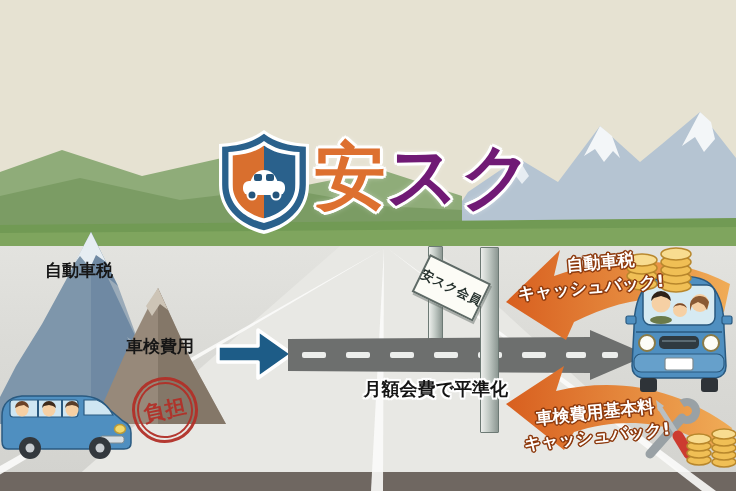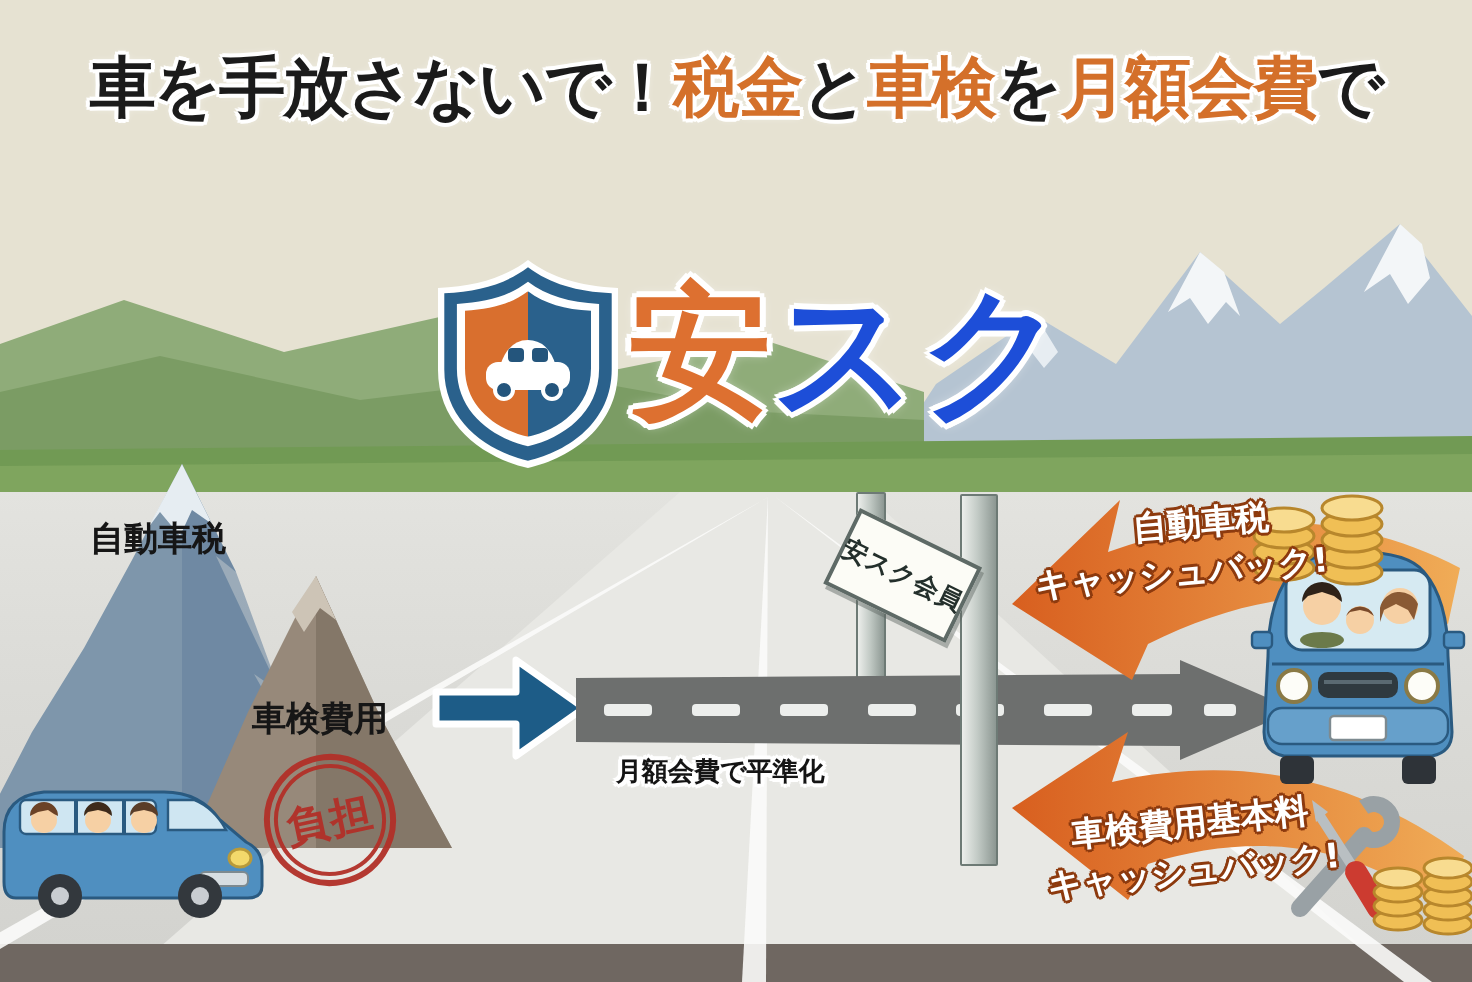--- a/index.html
+++ b/index.html
@@ -21,45 +21,45 @@
   .hl1{top:27px}.hl2{top:73px}
   .ow{text-shadow:2px 0 0 #fff,-2px 0 0 #fff,0 2px 0 #fff,0 -2px 0 #fff,
       1.6px 1.6px 0 #fff,-1.6px 1.6px 0 #fff,1.6px -1.6px 0 #fff,-1.6px -1.6px 0 #fff,0 0 5px rgba(255,255,255,.75);}
   .k-bk{color:#1b1b1b}.k-or{color:#d4702a}.k-bl{color:#1d5c86}
   
   .logo-shield{position:absolute;left:214px;top:129px;width:100px;height:106px;}
   .logo-text{position:absolute;left:314px;top:140px;font-size:72px;font-weight:900;
     line-height:1;letter-spacing:0px;white-space:nowrap;
     text-shadow:3px 0 0 #fff,-3px 0 0 #fff,0 3px 0 #fff,0 -3px 0 #fff,
       2.2px 2.2px 0 #fff,-2.2px 2.2px 0 #fff,2.2px -2.2px 0 #fff,-2.2px -2.2px 0 #fff,0 0 7px rgba(255,255,255,.8);}
-  .lg-o{color:#dd7030}.lg-b{color:#1d4ed8}
+  .lg-o{color:#dd7030}.lg-b{color:#701a75}
   
   .mtn-svg{position:absolute;left:-6px;top:228px;width:250px;height:200px;}
   .mtn-label{position:absolute;font-weight:800;color:#161616;text-align:center;line-height:1.25;}
   .lbl-tax{left:20px;top:260px;width:118px;font-size:17px;}
-  .lbl-insp{left:112px;top:350px;width:96px;font-size:17px;}
+  .lbl-insp{left:112px;top:336px;width:96px;font-size:17px;}
   .stamp{position:absolute;left:132px;top:377px;width:60px;height:60px;border-radius:50%;
     border:3px solid #b23028;transform:rotate(-12deg);display:flex;align-items:center;justify-content:center;
     opacity:.95;}
   .stamp::before{content:"";position:absolute;inset:2px;border:2px solid #b23028;border-radius:50%;}
   .stamp-txt{font-size:21px;font-weight:900;color:#b23028;letter-spacing:1px;}
   .van-svg{position:absolute;left:-4px;top:384px;width:142px;height:80px;}
   
   .blue-arrow{position:absolute;left:216px;top:326px;width:80px;height:56px;}
   .pillar{position:absolute;background:linear-gradient(90deg,#eceeeb 0%,#c3cbc6 45%,#8c9792 100%);
     border:1px solid #6d7a75;border-radius:1px;}
   .pillar-l{left:428px;top:246px;width:13px;height:94px;}
   .pillar-r{left:480px;top:247px;width:17px;height:184px;}
   .road-svg{position:absolute;left:286px;top:330px;width:364px;height:50px;}
   .gate-sign{position:absolute;left:430px;top:254px;width:64px;height:38px;transform:rotate(26deg);
     transform-origin:top left;background:#fcfcf6;border:2px solid #5e6a66;box-shadow:2px 2px 0 rgba(90,100,95,.45);
     display:flex;align-items:center;justify-content:center;}
   .gate-sign-txt{font-size:12.5px;font-weight:800;color:#232f2b;letter-spacing:.5px;white-space:nowrap;}
-  .caption{position:absolute;left:308px;top:377px;width:200px;text-align:left;
-    font-size:13px;font-weight:900;color:#141414;}
+  .caption{position:absolute;left:308px;top:377px;width:200px;text-align:right;
+    font-size:18px;font-weight:900;color:#141414;}
   
   .oarrow{position:absolute;width:238px;}
   .oarrow-top{left:498px;top:238px;height:108px;}
   .oarrow-bot{left:498px;top:364px;height:106px;}
   .cb-txt{position:absolute;text-align:center;font-weight:900;color:#ffffff;white-space:nowrap;
     font-size:17px;line-height:1;
     text-shadow:1.5px 0 0 #8d3a0e,-1.5px 0 0 #8d3a0e,0 1.5px 0 #8d3a0e,0 -1.5px 0 #8d3a0e,
       1px 1px 0 #8d3a0e,-1px 1px 0 #8d3a0e,1px -1px 0 #8d3a0e,-1px -1px 0 #8d3a0e;}
   .cbt1{left:528px;top:254px;width:145px;transform:rotate(-5deg);}
   .cbt2{left:502px;top:279px;width:178px;transform:rotate(-5deg);}
@@ -90,23 +90,20 @@
 
   <div class="ground"></div>
   <svg class="persp" viewBox="0 0 736 245">
     <polygon points="340,0 432,0 700,245 60,245" fill="#e8e8e4"></polygon>
     <rect y="226" width="736" height="19" fill="#6f6761"></rect>
     <polygon points="385,2 -28,245 -44,245" fill="#fbfbf9" opacity="0.9"></polygon>
     <polygon points="384,2 371,245 383,245" fill="#fbfbf9" opacity="0.9"></polygon>
     <polygon points="387,2 702,245 716,245" fill="#fbfbf9" opacity="0.9"></polygon>
   </svg>
 
-  <div class="headline hl1">
-    <span class="ow k-bk">車を手放さないで！</span><span class="ow k-or">税金</span><span class="ow k-bk">と</span><span class="ow k-or">車検</span><span class="ow k-bk">を</span><span class="ow k-or">月額会費</span><span class="ow k-bk">で</span>
-  </div>
 
   <svg class="logo-shield" viewBox="0 0 100 106">
     <path d="M50,1 C62,10 76,14 95,15 L95,56 C95,84 72,100 50,105 C28,100 5,84 5,56 L5,15 C24,14 38,10 50,1 Z" fill="#ffffff"></path>
     <g transform="translate(50,53) scale(0.93) translate(-50,-53)">
       <path d="M50,1 C62,10 76,14 95,15 L95,56 C95,84 72,100 50,105 C28,100 5,84 5,56 L5,15 C24,14 38,10 50,1 Z" fill="#2a618c"></path>
     </g>
     <g transform="translate(50,53) scale(0.79) translate(-50,-53)">
       <path d="M50,1 C62,10 76,14 95,15 L95,56 C95,84 72,100 50,105 C28,100 5,84 5,56 L5,15 C24,14 38,10 50,1 Z" fill="#ffffff"></path>
     </g>
     <g transform="translate(50,53) scale(0.70) translate(-50,-53)">

